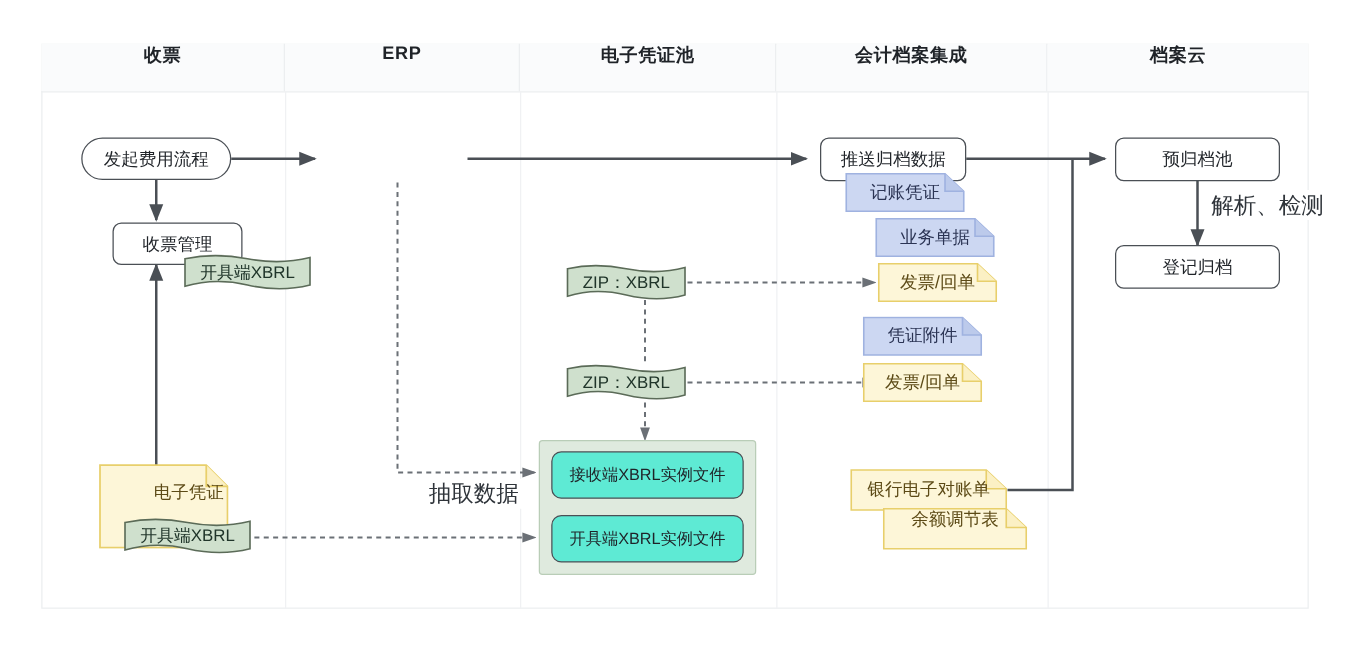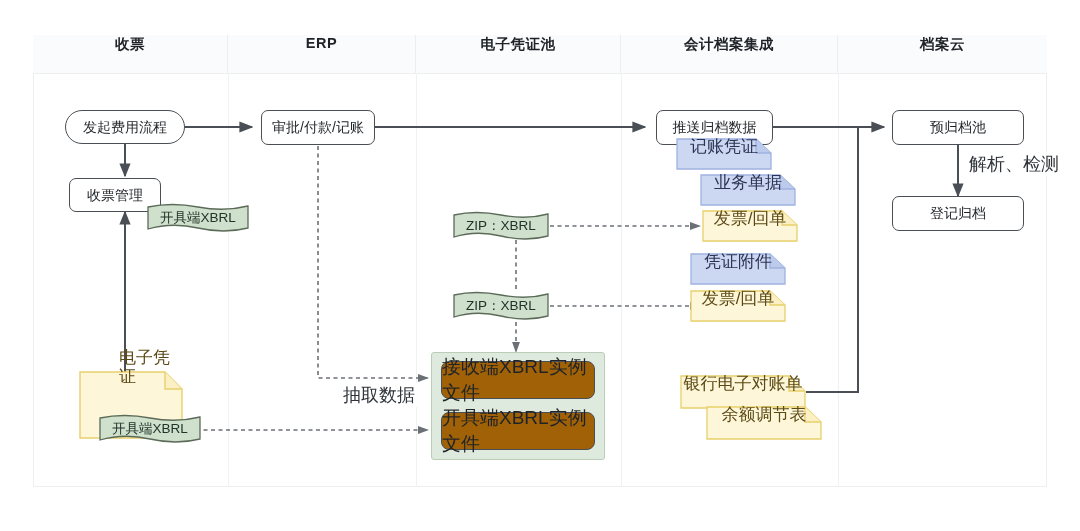--- a/index.html
+++ b/index.html
@@ -25,33 +25,33 @@
   .rect{background:#fff;border:1.6px solid #4a4f55;border-radius:7px;
         font-size:14px;color:#1f2328;}
 
   
   .ribbon{position:absolute;display:flex;align-items:center;justify-content:center;
           font-size:13.5px;color:#20352a;}
   .ribbon svg{position:absolute;left:0;top:0;}
   .ribbon span{position:relative;z-index:2;}
 
   
-  .note{position:absolute;display:flex;align-items:flex-start;justify-content:center;
-        font-size:17px;line-height:1.1;}
+  .note{position:absolute;display:flex;align-items:center;justify-content:center;
+        font-size:14px;line-height:1.1;}
   .note svg{position:absolute;left:0;top:0;}
   .note span{position:relative;z-index:2;}
   .note.yellow span{color:#5c4a16;}
   .note.blue span{color:#2b3454;}
 
   
   .group-box{position:absolute;background:#dfeade;border:1px solid #b9cdb7;
              border-radius:3px;box-sizing:border-box;}
-  .group-item{position:absolute;background:#a16207;border:1.6px solid #4a4f55;
+  .group-item{position:absolute;background:#5eead4;border:1.6px solid #4a4f55;
               border-radius:8px;box-sizing:border-box;display:flex;
-              align-items:center;justify-content:center;font-size:19px;color:#1f2328;}
+              align-items:center;justify-content:center;font-size:13px;color:#1f2328;}
 
   
   .edges{position:absolute;left:0;top:0;width:1080px;height:531px;pointer-events:none;}
   .solid-edge{fill:none;stroke:#4a4f55;stroke-width:2;}
   .dot-edge{fill:none;stroke:#6b7076;stroke-width:1.6;stroke-dasharray:4 3.5;}
   .edge-label{position:absolute;font-size:18px;color:#2f343a;background:#fff;
               padding:0 3px;white-space:nowrap;}
 </style>
 </head>
 <body>
@@ -114,21 +114,21 @@
 
     <path class="dot-edge" d="M550,226 L700,226" marker-end="url(#arrow-d)"></path>
 
     <path class="dot-edge" d="M550,306 L700,306" marker-end="url(#arrow-d)"></path>
   </svg>
 
   <div class="node pill" style="left:65px;top:110px;width:120px;height:34px;">
     <span>发起费用流程</span>
   </div>
 
-  <div class="node rect" style="left:69px;top:178px;width:92px;height:34px;">
+  <div class="node rect" style="left:90px;top:178px;width:104px;height:34px;">
     <span>收票管理</span>
   </div>
 
   <div class="ribbon" style="left:146px;top:201px;width:104px;height:34px;">
     <svg width="104" height="34" viewBox="0 0 104 34">
       <path d="M2,6 Q26,1 52,6 Q78,11 102,5 L102,27 Q78,33 52,27 Q26,21 2,28 Z" fill="#cfe0cd" stroke="#5b6b58" stroke-width="1.3"></path>
     </svg>
     <span>开具端XBRL</span>
   </div>
 
@@ -140,23 +140,20 @@
     <span style="margin-top:-22px;margin-left:40px;">电子凭证</span>
   </div>
 
   <div class="ribbon" style="left:98px;top:412px;width:104px;height:34px;">
     <svg width="104" height="34" viewBox="0 0 104 34">
       <path d="M2,6 Q26,1 52,6 Q78,11 102,5 L102,27 Q78,33 52,27 Q26,21 2,28 Z" fill="#cfe0cd" stroke="#5b6b58" stroke-width="1.3"></path>
     </svg>
     <span>开具端XBRL</span>
   </div>
 
-  <div class="node rect" style="left:261px;top:110px;width:114px;height:35px;">
-    <span>审批/付款/记账</span>
-  </div>
 
   <div class="edge-label" style="left:340px;top:383px;">
     <span>抽取数据</span>
   </div>
 
   <div class="ribbon" style="left:452px;top:209px;width:98px;height:34px;">
     <svg width="98" height="34" viewBox="0 0 98 34">
       <path d="M2,6 Q24,1 49,6 Q74,11 96,5 L96,27 Q74,33 49,27 Q24,21 2,28 Z" fill="#cfe0cd" stroke="#5b6b58" stroke-width="1.3"></path>
     </svg>
     <span>ZIP：XBRL</span>

